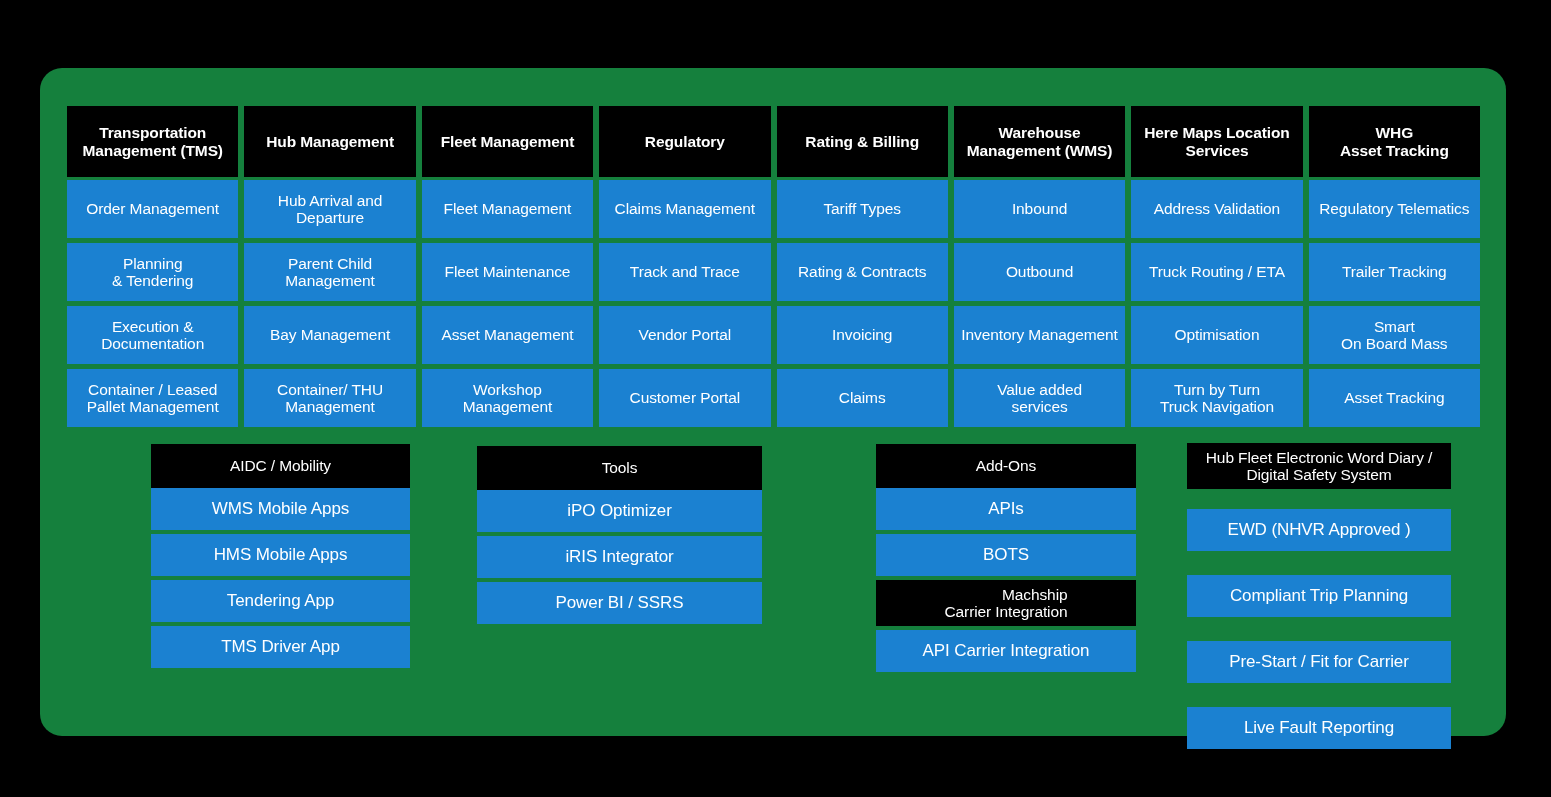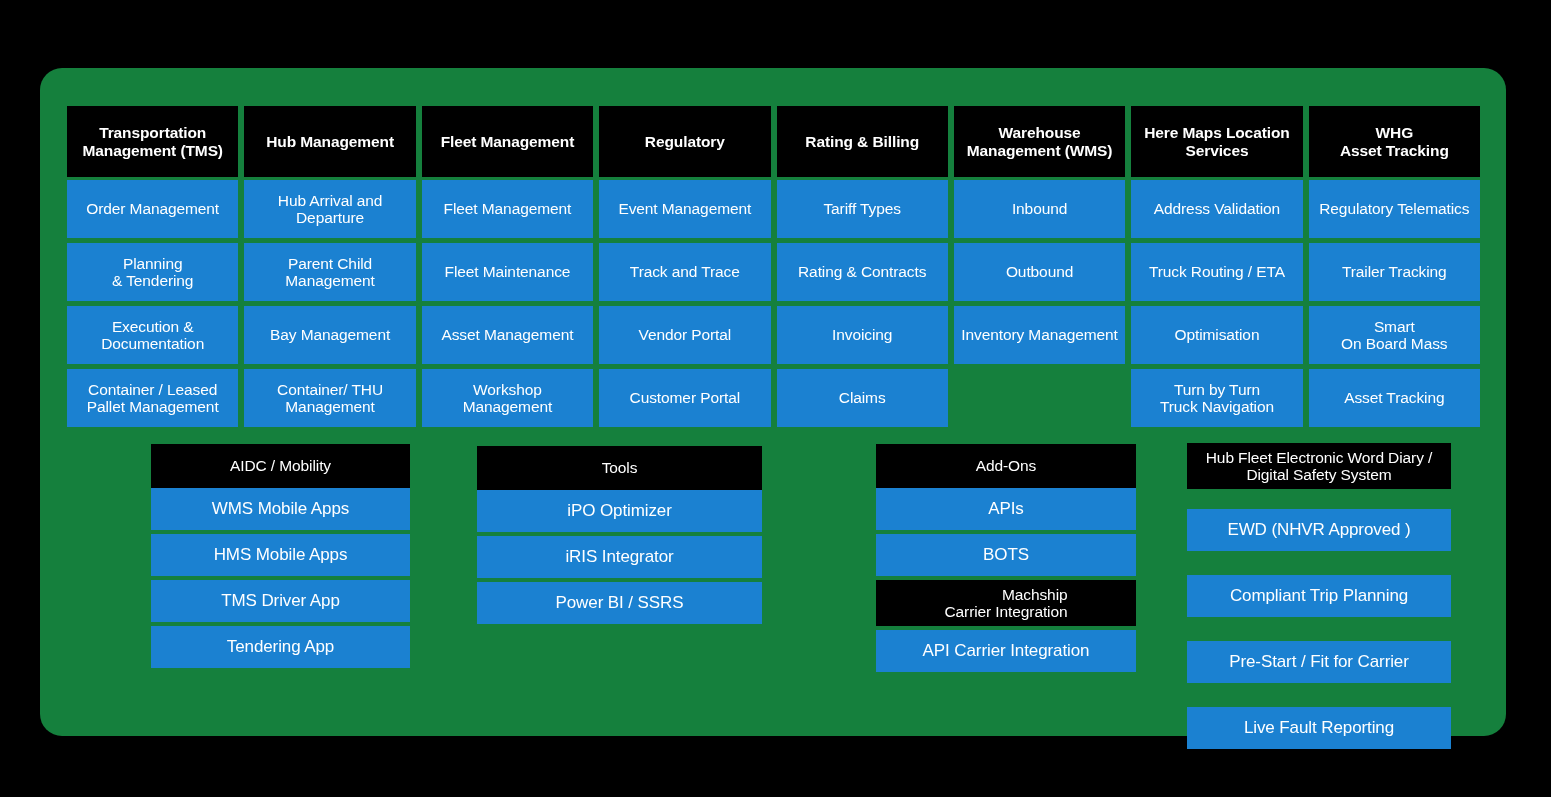--- a/index.html
+++ b/index.html
@@ -127,37 +127,38 @@
       </div>
       <div class="mcol">
         <div class="cell hdr">Fleet Management</div>
         <div class="cell item">Fleet Management</div>
         <div class="cell item">Fleet Maintenance</div>
         <div class="cell item">Asset Management</div>
         <div class="cell item">Workshop<br>Management</div>
       </div>
       <div class="mcol">
         <div class="cell hdr">Regulatory</div>
-        <div class="cell item">Event Management</div>
+        <div class="cell item">Claims Management</div>
         <div class="cell item">Track and Trace</div>
         <div class="cell item">Vendor Portal</div>
         <div class="cell item">Customer Portal</div>
       </div>
       <div class="mcol">
         <div class="cell hdr">Rating &amp; Billing</div>
         <div class="cell item">Tariff Types</div>
         <div class="cell item">Rating &amp; Contracts</div>
         <div class="cell item">Invoicing</div>
         <div class="cell item">Claims</div>
       </div>
       <div class="mcol">
         <div class="cell hdr">Warehouse Management (WMS)</div>
         <div class="cell item">Inbound</div>
         <div class="cell item">Outbound</div>
         <div class="cell item">Inventory Management</div>
+        <div class="cell item">Value added<br>services</div>
       </div>
       <div class="mcol">
         <div class="cell hdr">Here Maps Location Services</div>
         <div class="cell item">Address Validation</div>
         <div class="cell item">Truck Routing / ETA</div>
         <div class="cell item">Optimisation</div>
         <div class="cell item">Turn by Turn<br>Truck Navigation</div>
       </div>
       <div class="mcol">
         <div class="cell hdr">WHG<br>Asset Tracking</div>
@@ -165,22 +166,22 @@
         <div class="cell item">Trailer Tracking</div>
         <div class="cell item">Smart<br>On Board Mass</div>
         <div class="cell item">Asset Tracking</div>
       </div>
     </div>
 
   <div class="group" id="group-aidc">
       <div class="cell hdr">AIDC / Mobility</div>
       <div class="cell item">WMS Mobile Apps</div>
       <div class="cell item">HMS Mobile Apps</div>
+      <div class="cell item">Tendering App</div>
       <div class="cell item">TMS Driver App</div>
-      <div class="cell item">Tendering App</div>
     </div>
   <div class="group" id="group-tools">
       <div class="cell hdr">Tools</div>
       <div class="cell item">iPO Optimizer</div>
       <div class="cell item">iRIS Integrator</div>
       <div class="cell item">Power BI /  SSRS</div>
     </div>
   <div class="group" id="group-addons">
       <div class="cell hdr">Add-Ons</div>
       <div class="cell item">APIs</div>

